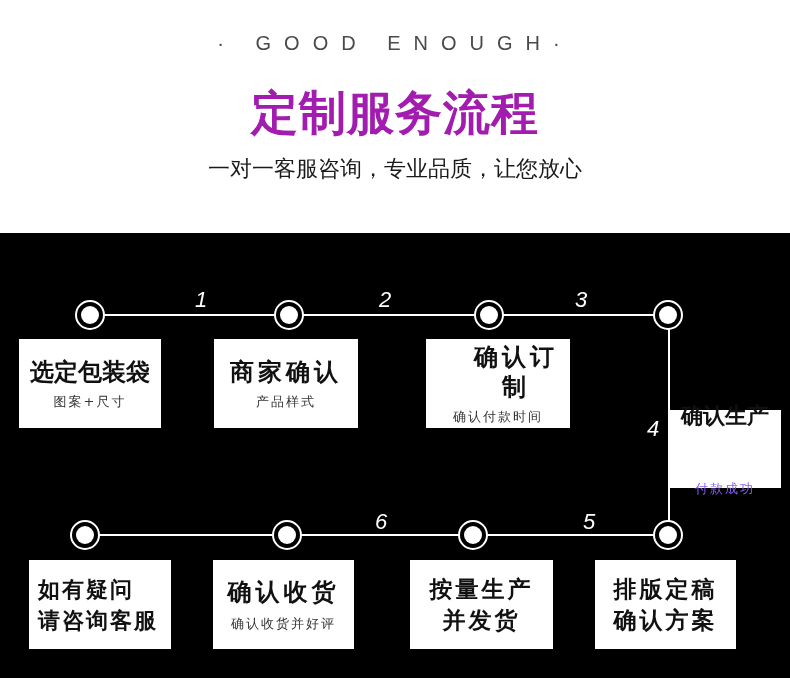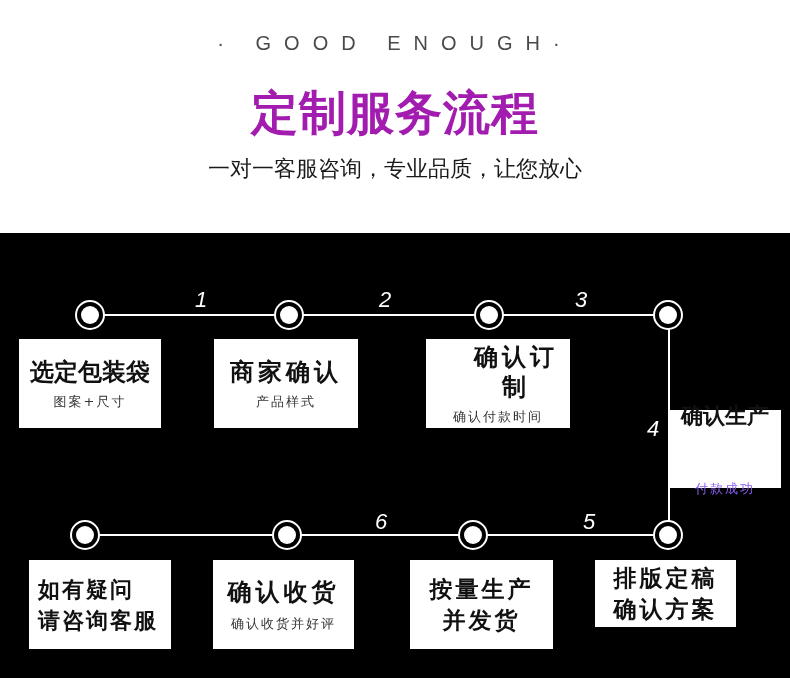--- a/index.html
+++ b/index.html
@@ -75,21 +75,21 @@
   </div>
   <div class="card" style="left:426px; top:106px; width:144px; height:89px;">
     <div class="main" style="letter-spacing:4px;margin-left:36px;">确认订制</div>
     <div class="sub">确认付款时间</div>
   </div>
   <div class="card" style="left:669px; top:177px; width:112px; height:78px;gap:45px;">
     <div class="main" style="font-size:22px; letter-spacing:0;">确认生产</div>
     <div class="sub" style="margin-top:4px; color:#8b5cf6;">付款成功</div>
   </div>
 
-  <div class="card" style="left:595px; top:327px; width:141px; height:67px;">
+  <div class="card" style="left:595px; top:327px; width:141px; height:89px;">
     <div class="two">排版定稿</div>
     <div class="two">确认方案</div>
   </div>
   <div class="card" style="left:410px; top:327px; width:143px; height:89px;">
     <div class="two">按量生产</div>
     <div class="two">并发货</div>
   </div>
   <div class="card" style="left:29px; top:327px; width:142px; height:89px; align-items:flex-start; padding-left:9px;">
     <div class="two" style="font-size:22px; letter-spacing:2px;">如有疑问</div>
     <div class="two" style="font-size:22px; letter-spacing:2px;">请咨询客服</div>

